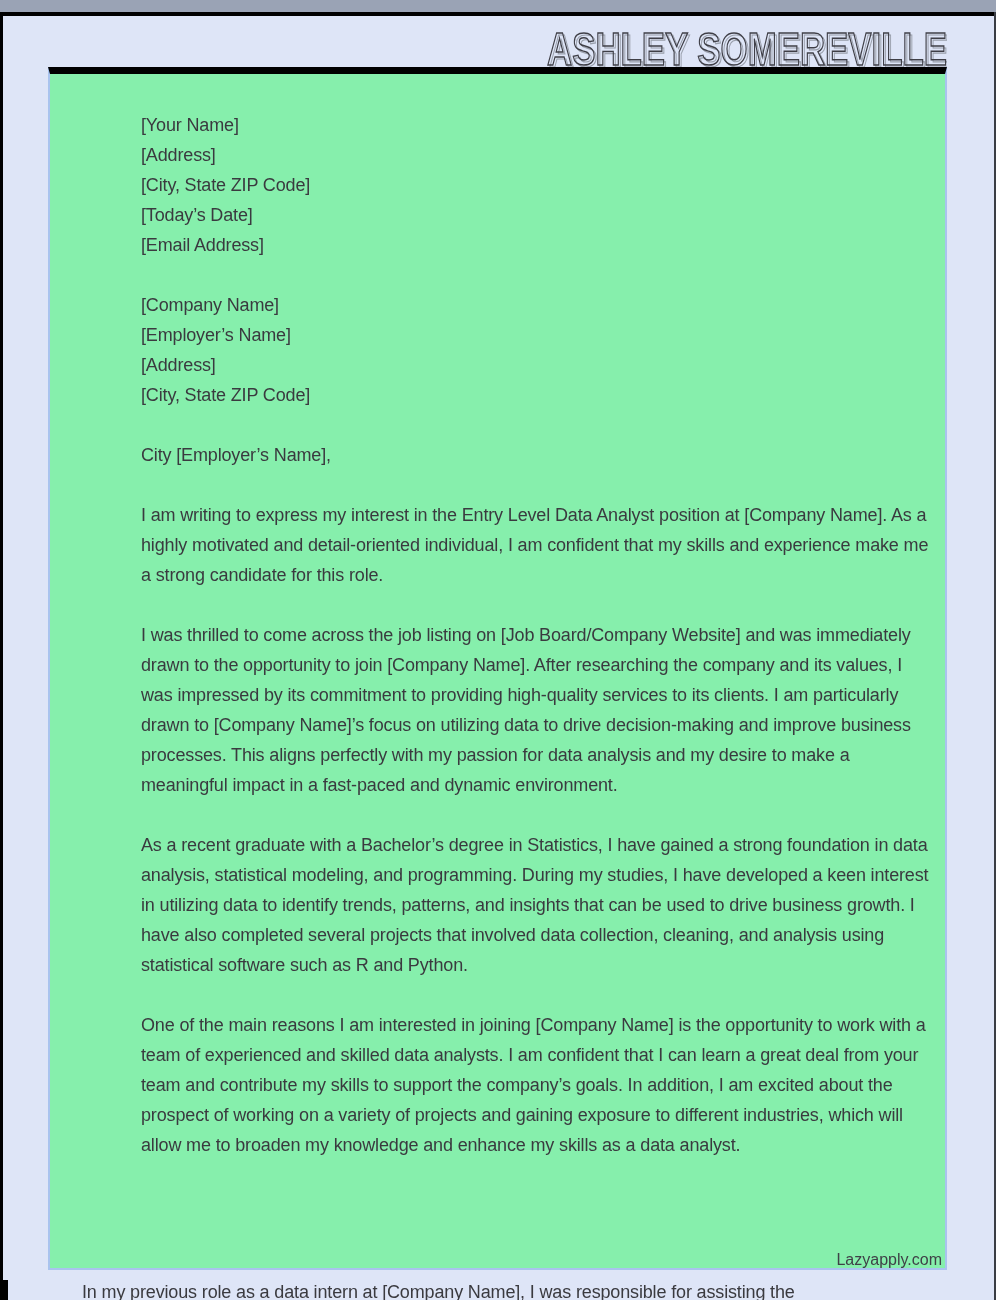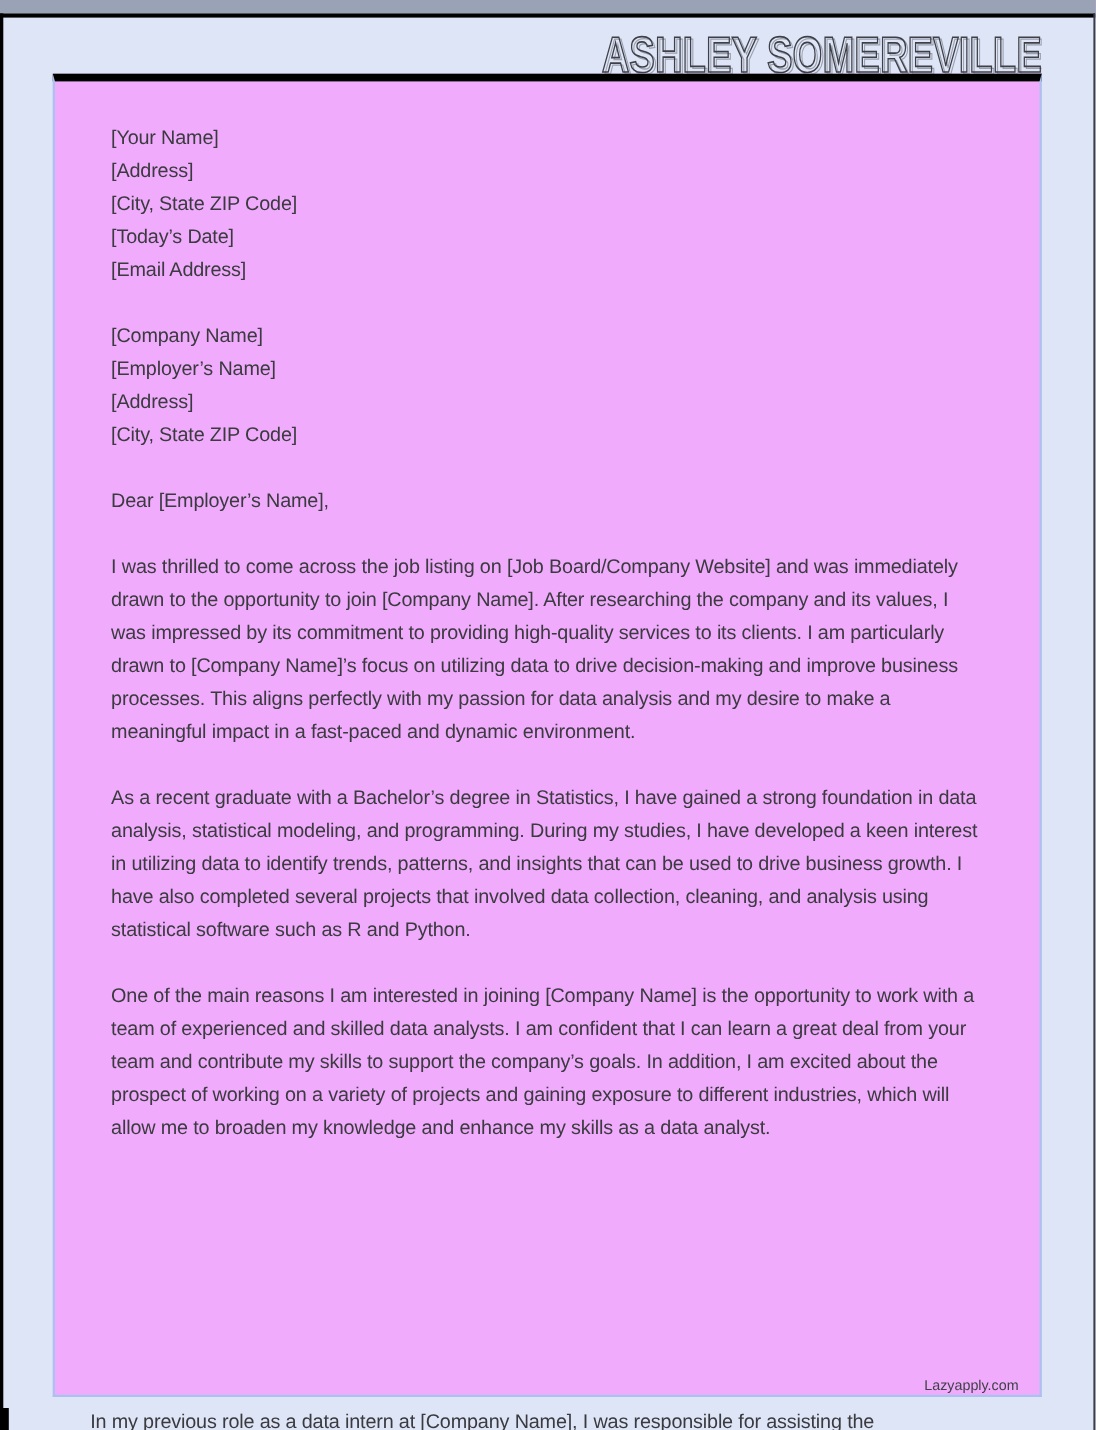--- a/index.html
+++ b/index.html
@@ -12,36 +12,37 @@
   .bar-top{left:0;top:0;width:996px;height:4px;}
   .bar-bottom{left:0;top:1294px;width:996px;height:6px;}
   .bar-left{left:0;top:0;width:3px;height:1300px;}
   .bar-left-foot{left:0;top:1268px;width:8px;height:32px;}
   .bar-right{left:994px;top:0;width:2px;height:1300px;background:#3a3d44;}
 
   .letterhead{position:absolute;top:6px;right:49px;width:420px;height:54px;}
 
   .page{
     position:absolute;left:48px;top:55px;width:899px;height:1203px;
-    box-sizing:border-box;background:#f0abfc;
+    box-sizing:border-box;background:#86efac;
     border:2px solid #a9c3ee;border-top:7px solid #000000;
     overflow:hidden;
+    padding-left:40px;
   }
   .page-content{
     padding:36px 51px 0 51px;
     color:#3a3a3f;font-size:18px;line-height:30px;letter-spacing:-0.15px;
     width:792px;box-sizing:content-box;
   }
   .addr-block{margin:0 0 30px 0;}
   .addr-line{white-space:pre;}
   .salutation{margin:0 0 30px 0;}
   .para{margin:0 0 30px 0;}
   .watermark{
-    position:absolute;right:19px;bottom:1px;
-    font-size:13px;line-height:15px;color:#3f4147;
+    position:absolute;right:3px;bottom:1px;
+    font-size:16px;line-height:15px;color:#3f4147;
   }
   .overflow-line{
     position:absolute;left:82px;top:1267px;width:860px;
     color:#3a3a3f;font-size:18px;line-height:26px;letter-spacing:-0.15px;
     white-space:nowrap;overflow:hidden;
   }
 </style>
 </head>
 <body>
 
@@ -68,22 +69,23 @@
         <div class="addr-line">[Email Address]</div>
       </div>
 
       <div class="addr-block">
         <div class="addr-line">[Company Name]</div>
         <div class="addr-line">[Employer’s Name]</div>
         <div class="addr-line">[Address]</div>
         <div class="addr-line">[City, State ZIP Code]</div>
       </div>
 
-      <div class="salutation">Dear [Employer’s Name],</div>
+      <div class="salutation">City [Employer’s Name],</div>
 
+      <p class="para">I am writing to express my interest in the Entry Level Data Analyst position at [Company Name]. As a highly motivated and detail-oriented individual, I am confident that my skills and experience make me a strong candidate for this role.</p>
       <p class="para">I was thrilled to come across the job listing on [Job Board/Company Website] and was immediately drawn to the opportunity to join [Company Name]. After researching the company and its values, I was impressed by its commitment to providing high-quality services to its clients. I am particularly drawn to [Company Name]’s focus on utilizing data to drive decision-making and improve business processes. This aligns perfectly with my passion for data analysis and my desire to make a meaningful impact in a fast-paced and dynamic environment.</p>
       <p class="para">As a recent graduate with a Bachelor’s degree in Statistics, I have gained a strong foundation in data analysis, statistical modeling, and programming. During my studies, I have developed a keen interest in utilizing data to identify trends, patterns, and insights that can be used to drive business growth. I have also completed several projects that involved data collection, cleaning, and analysis using statistical software such as R and Python.</p>
       <p class="para">One of the main reasons I am interested in joining [Company Name] is the opportunity to work with a team of experienced and skilled data analysts. I am confident that I can learn a great deal from your team and contribute my skills to support the company’s goals. In addition, I am excited about the prospect of working on a variety of projects and gaining exposure to different industries, which will allow me to broaden my knowledge and enhance my skills as a data analyst.</p>
 
     </div>
     <div class="watermark">Lazyapply.com</div>
   </div>
 
   <div class="overflow-line">In my previous role as a data intern at [Company Name], I was responsible for assisting the</div>
 

